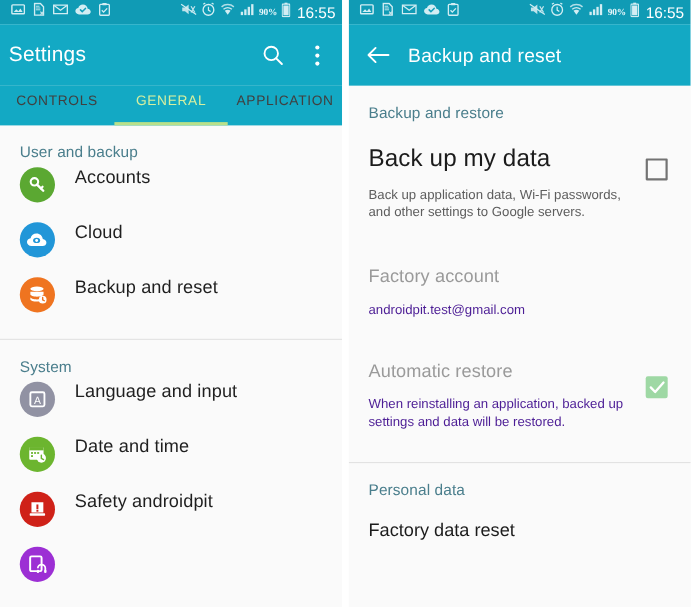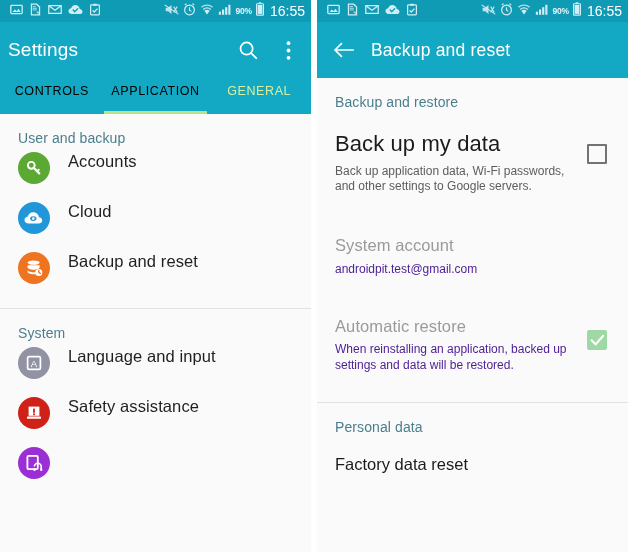--- a/index.html
+++ b/index.html
@@ -30,21 +30,21 @@
     display: flex;
     align-items: center;
     padding: 0 6px 0 10px;
     color: #dff3f7;
   }
   .sb-left { display: flex; align-items: center; gap: 6px; }
   .sb-right { display: flex; align-items: center; gap: 4px; margin-left: auto; }
   .sb-ico { display: block; opacity: .92; }
   .sb-batt-pct {
     font-size: 8.5px; font-weight: bold; letter-spacing: -0.2px;
-    color: #e6f6fa; line-height: 1;
+    color: #e6f6fa; line-height: 1; font-family: Liberation Serif, serif;
   }
   .sb-clock {
     font-size: 14px; color: #ffffff; line-height: 1;
     letter-spacing: 0px; margin-left: 2px; text-align: center;
   }
 
   
   .appbar {
     height: 56px;
     background: #13a9c4;
@@ -68,21 +68,21 @@
     background: #13a9c4;
     display: flex;
     align-items: flex-start;
     position: relative;
   }
   .tab {
     flex: 1;
     text-align: center;
     font-size: 12.5px;
     letter-spacing: .6px;
-    color: #000000;
+    color: #404040;
     padding-top: 6px;
     white-space: nowrap;
     cursor: pointer;
   }
   .tab.active { color: #d6efa0; }
   .tab-underline {
     position: absolute;
     bottom: 0; left: 33.33%;
     width: 33.33%; height: 3px;
     background: #b9e08a;
@@ -128,21 +128,21 @@
     min-height: 52px;
     cursor: pointer;
   }
   .pref-texts { flex: 1; padding-right: 8px; }
   .pref-title {
     font-size: 22px; color: #1b1b1b; line-height: 1.25;
     letter-spacing: .1px;
   }
   .pref-title.dim { color: #9a9a9a; font-size: 16.5px; }
   .pref-sub {
-    font-size: 12px; color: #5d5d5d; line-height: 1.32; margin-top: 6px;
+    font-size: 12px; color: #5d5d5d; line-height: 1.32; margin-top: 12px;
   }
   .pref-sub.dim { color: #4c1d95; }
   .pref-widget { width: 34px; display: flex; justify-content: center; padding-top: 14px; flex: none; }
 
   .cbox {
     width: 20px; height: 20px; border: 2px solid #737373;
     background: #fafafa; border-radius: 1px;
   }
   .cbox-checked {
     width: 20px; height: 20px; border-radius: 2px;
@@ -254,22 +254,22 @@
               <circle cx="2.5" cy="3.2" r="1.9" fill="#ffffff"></circle>
               <circle cx="2.5" cy="10.5" r="1.9" fill="#ffffff"></circle>
               <circle cx="2.5" cy="17.8" r="1.9" fill="#ffffff"></circle>
             </svg>
         </span>
       </div>
     </div>
 
     <div class="tabs">
       <div class="tab">CONTROLS</div>
+      <div class="tab active">GENERAL</div>
       <div class="tab">APPLICATION</div>
-      <div class="tab active">GENERAL</div>
       <div class="tab-underline"></div>
     </div>
 
     <div class="content">
 
       <div class="section-label">User and backup</div>
 
       <div class="row">
         <span class="row-icon" style="background:#5ba832">
           <svg width="20" height="20" viewBox="0 0 20 20">
@@ -312,31 +312,46 @@
       <div class="row">
         <span class="row-icon" style="background:#9192a3">
           <svg width="20" height="20" viewBox="0 0 20 20">
               <rect x="3.6" y="3.6" width="12.8" height="12.8" rx="1.4" fill="none" stroke="#ffffff" stroke-width="1.7"></rect>
               <text x="10" y="14" font-size="9.5" font-family="Liberation Sans, sans-serif" fill="#ffffff" text-anchor="middle">A</text>
             </svg>
         </span>
         <span class="row-label">Language and input</span>
       </div>
 
+      <div class="row">
+        <span class="row-icon" style="background:#6cb52f">
+          <svg width="20" height="20" viewBox="0 0 20 20">
+              <rect x="2.6" y="3.4" width="13" height="11.6" rx="1" fill="#ffffff"></rect>
+              <rect x="2.6" y="3.4" width="13" height="3" fill="#6cb52f"></rect>
+              <rect x="4.2" y="8" width="1.8" height="1.6" fill="#6cb52f"></rect>
+              <rect x="7" y="8" width="1.8" height="1.6" fill="#6cb52f"></rect>
+              <rect x="9.8" y="8" width="1.8" height="1.6" fill="#6cb52f"></rect>
+              <rect x="4.2" y="10.8" width="1.8" height="1.6" fill="#6cb52f"></rect>
+              <circle cx="13.6" cy="13.4" r="4.2" fill="#ffffff"></circle>
+              <path d="M13.6 10.8v2.8l2 1.2" stroke="#6cb52f" stroke-width="1.3" fill="none" stroke-linecap="round"></path>
+            </svg>
+        </span>
+        <span class="row-label">Date and time</span>
+      </div>
 
       <div class="row">
         <span class="row-icon" style="background:#cf2118">
           <svg width="20" height="20" viewBox="0 0 20 20">
               <path d="M4.6 3.6h10.8v9.2H4.6z" fill="#ffffff"></path>
               <rect x="3" y="13.6" width="14" height="2.2" rx=".6" fill="#ffffff"></rect>
               <rect x="9.1" y="5.6" width="1.8" height="4.2" fill="#cf2118"></rect>
               <rect x="9.1" y="10.4" width="1.8" height="1.8" fill="#cf2118"></rect>
             </svg>
         </span>
-        <span class="row-label">Safety assistance</span>
+        <span class="row-label">Safety androidpit</span>
       </div>
 
       <div class="row">
         <span class="row-icon" style="background:#9c2fd4">
           <svg width="20" height="20" viewBox="0 0 20 20">
               <rect x="3.4" y="2.8" width="10.4" height="13.4" rx="1.2" fill="none" stroke="#ffffff" stroke-width="1.8"></rect>
               <path d="M10.4 13.6a3.4 3.4 0 016.8 0v2.2" fill="none" stroke="#ffffff" stroke-width="1.6"></path>
               <rect x="9.4" y="15" width="2.2" height="3" rx="1" fill="#ffffff"></rect>
               <rect x="16.1" y="15" width="2.2" height="3" rx="1" fill="#ffffff"></rect>
             </svg>
@@ -448,21 +463,21 @@
         </div>
         <div class="pref-widget">
           <span class="cbox"></span>
         </div>
       </div>
 
       <div class="gap-block"></div>
 
       <div class="pref">
         <div class="pref-texts">
-          <div class="pref-title dim">System account</div>
+          <div class="pref-title dim">Factory account</div>
           <div class="pref-sub dim">androidpit.test@gmail.com</div>
         </div>
         <div class="pref-widget"></div>
       </div>
 
       <div class="gap-block"></div>
 
       <div class="pref">
         <div class="pref-texts">
           <div class="pref-title dim">Automatic restore</div>

